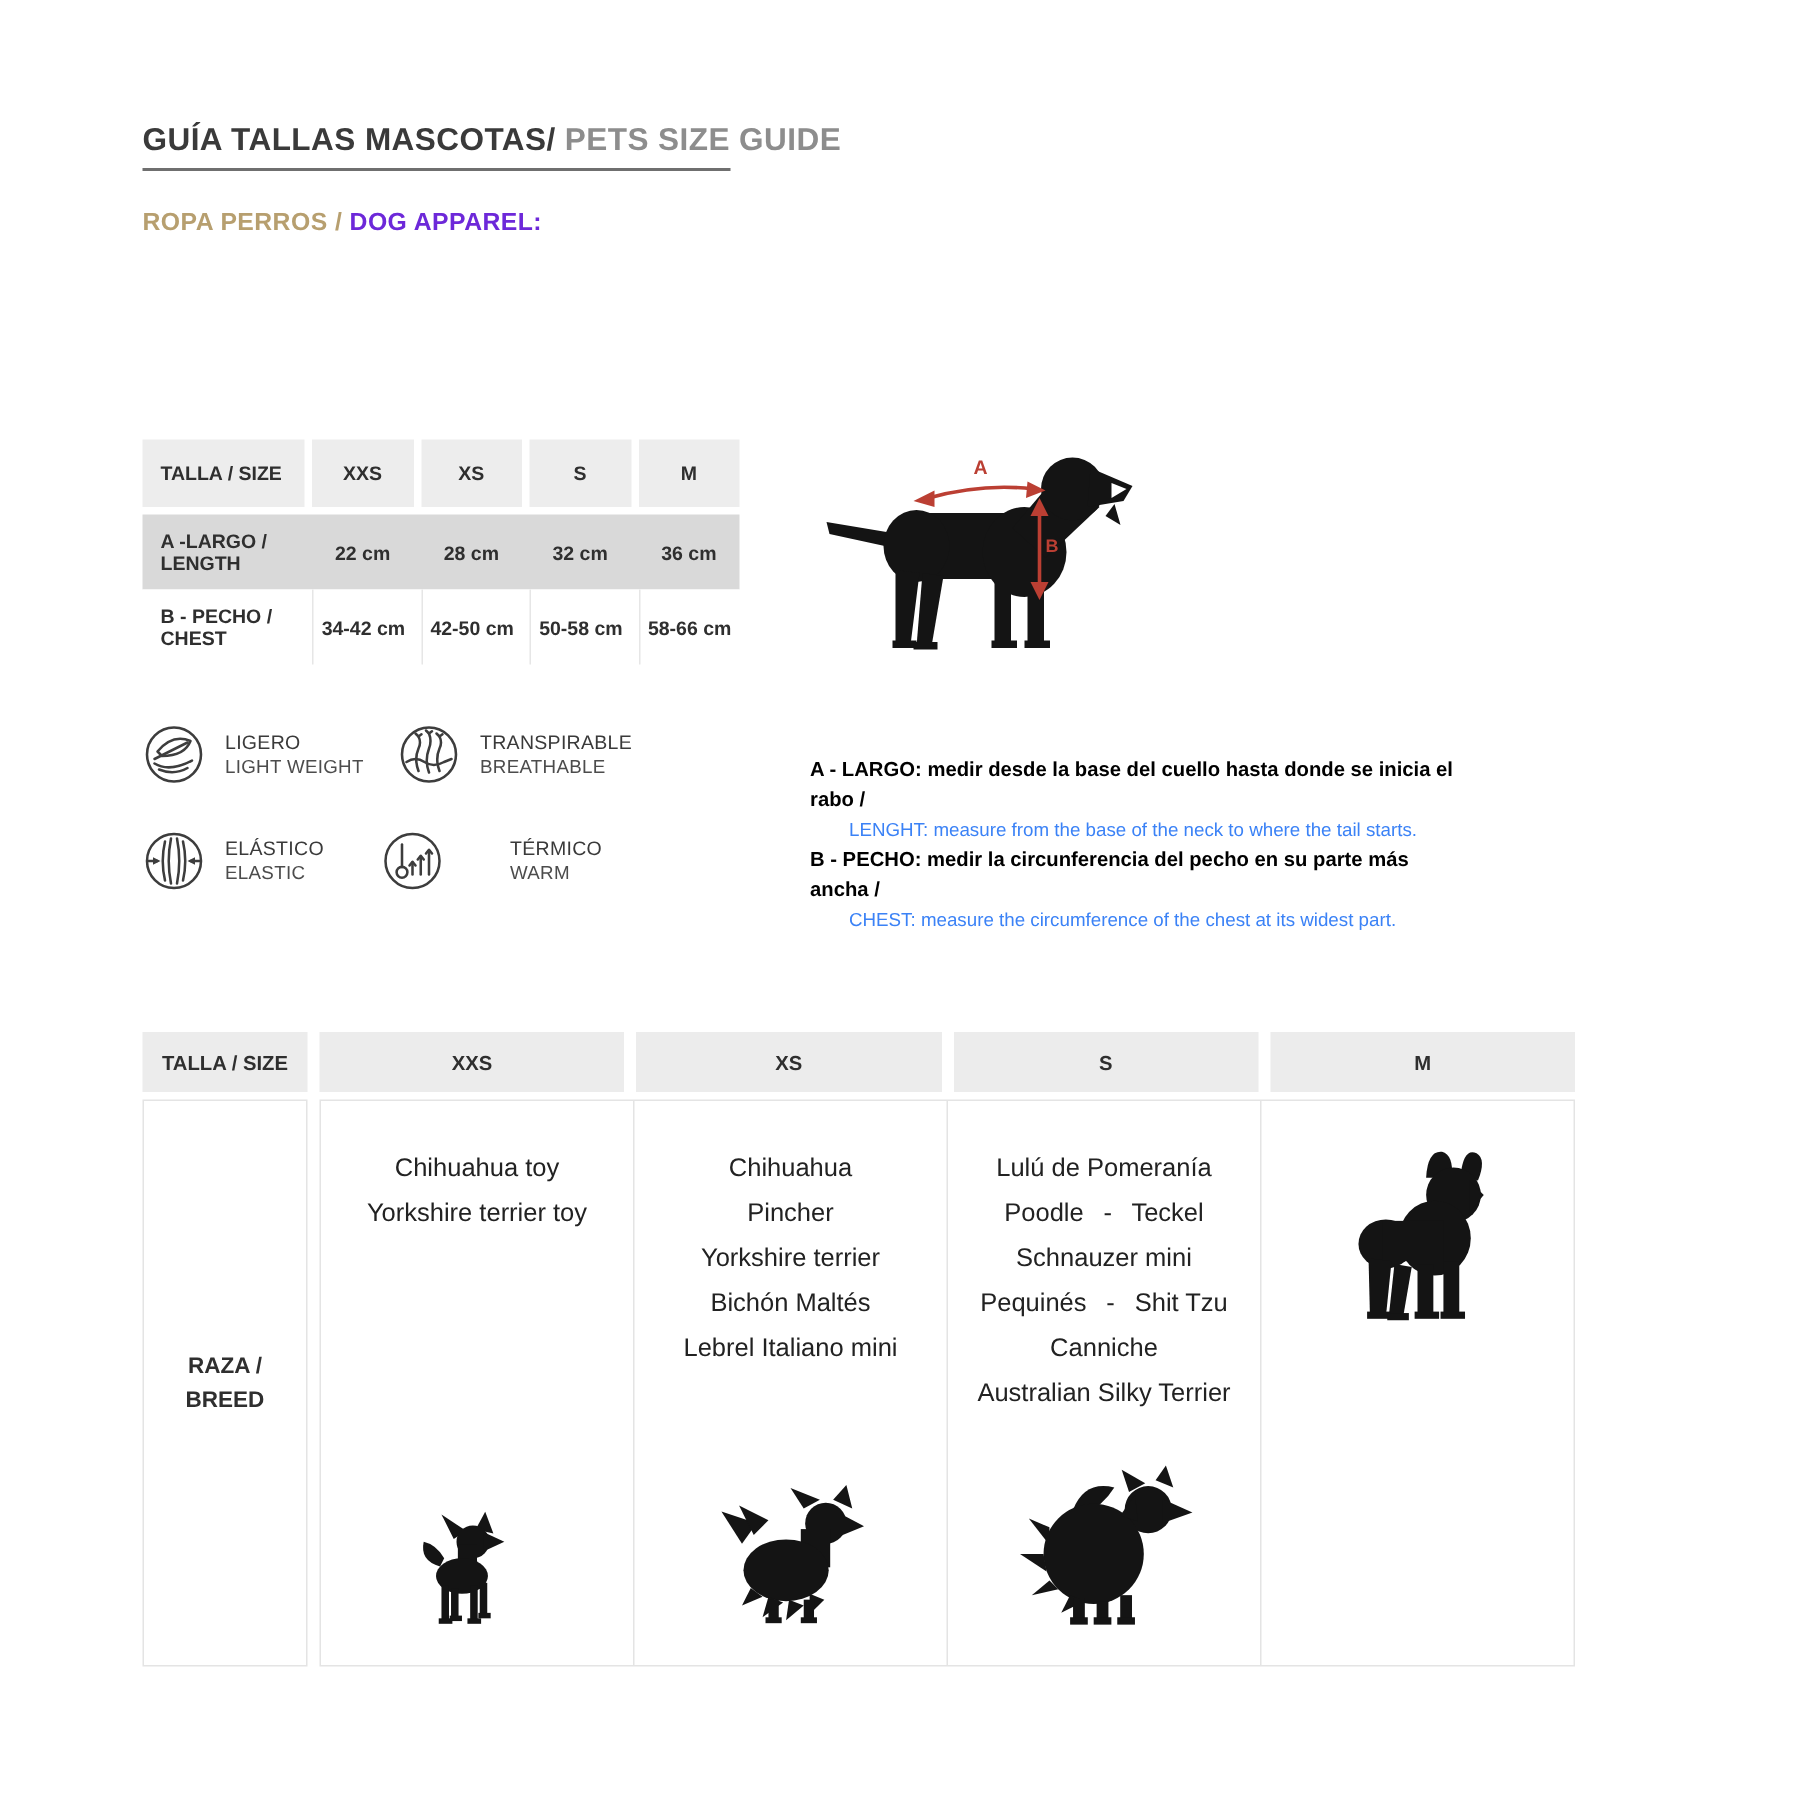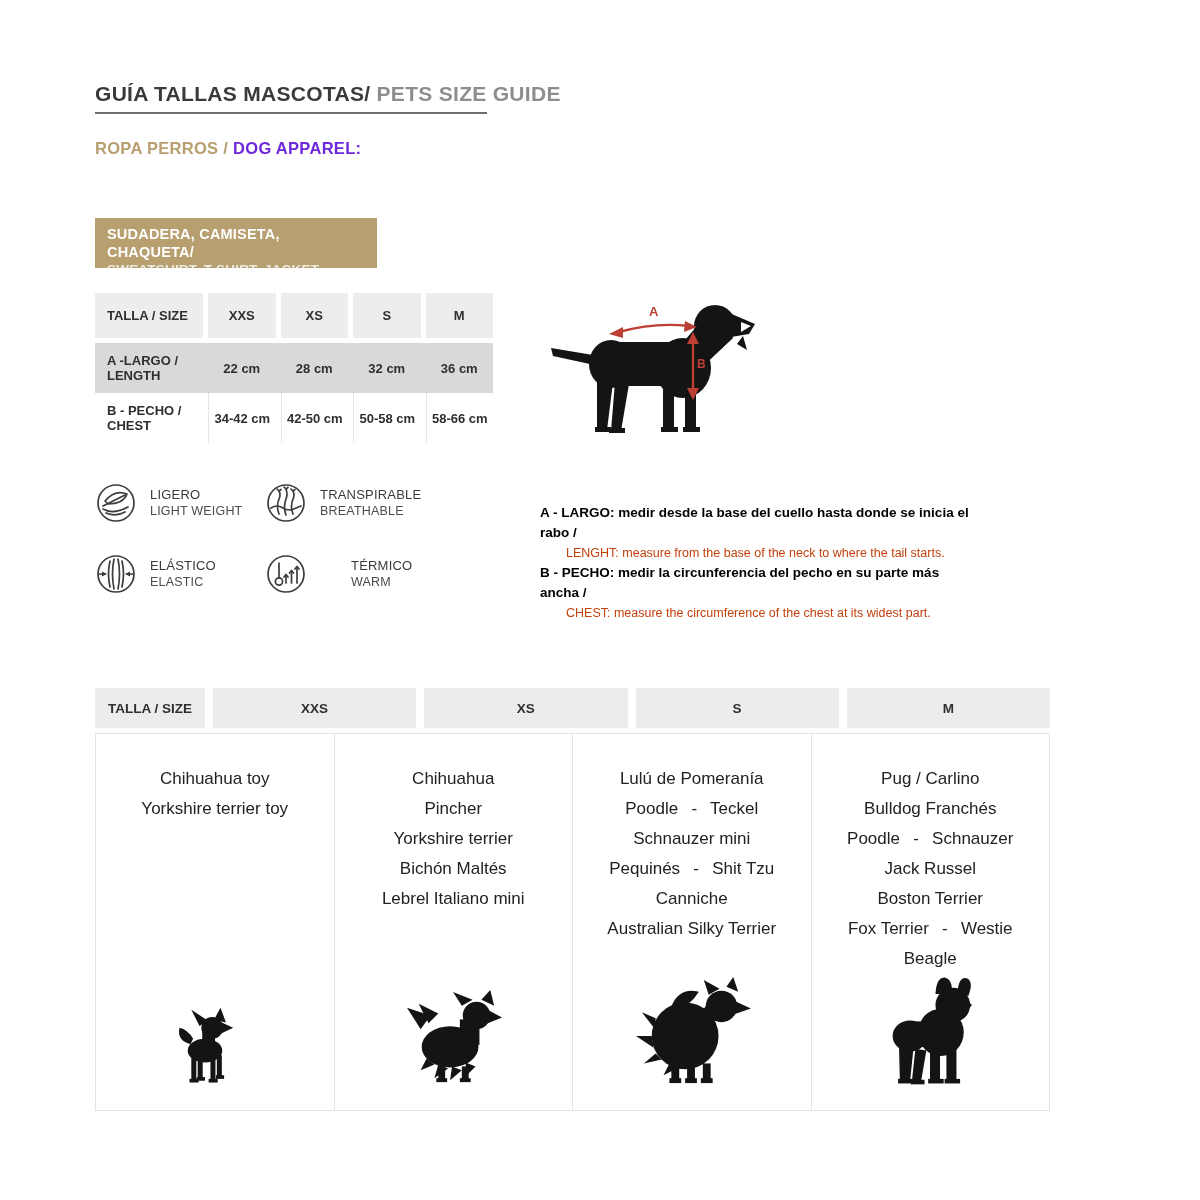--- a/index.html
+++ b/index.html
@@ -32,26 +32,26 @@
   .st-rowB .cv { border-left:1px solid #e6e6e6; }
   
   .diagram { position:absolute; left:545px; top:296px; }
   
   .feature { position:absolute; display:flex; align-items:center; gap:13px; }
   .feature .labels .es { font-size:13px; font-weight:normal; color:#3a3a3a; line-height:16px; letter-spacing:.2px; }
   .feature .labels .en { font-size:12.5px; color:#4c4c4c; line-height:16px; letter-spacing:.2px; }
   .f1 { left:95px; top:482px; }
   .f2 { left:265px; top:482px; }
   .f3 { left:95px; top:553px; }
-  .f4 { left:265px; top:553px;gap:44px; }
+  .f4 { left:254px; top:553px;gap:44px; }
   .ficon { stroke:#3d3d3d; fill:none; stroke-width:1.7; stroke-linecap:round; stroke-linejoin:round; }
   
   .notes { position:absolute; left:540px; top:503px; width:430px; }
   .note-es { font-size:13.5px; font-weight:bold; color:#000000; line-height:20px; }
-  .note-en { font-size:12.5px; color:#c2410c; line-height:20px; padding-left:26px; }
+  .note-en { font-size:12.5px; color:#3b82f6; line-height:20px; padding-left:26px; }
   
   .breed-table { position:absolute; left:95px; top:688px; width:955px; }
   .bt-header { display:flex; gap:8px; }
   .bt-header .cell { background:#ececec; height:40px; display:flex; align-items:center; justify-content:center; font-size:13.5px; font-weight:bold; color:#2f2f2f; }
   .bt-header .c0 { width:110px; }
   .bt-header .cv { flex:1; }
   .bt-body { display:flex; gap:8px; margin-top:5px; height:378px; }
   .bt-label { width:110px; border:1px solid #e4e4e4; display:flex; align-items:center; justify-content:center; text-align:center; font-size:15px; font-weight:bold; line-height:23px; color:#2f2f2f; white-space:pre-line; }
   .bt-grid { flex:1; display:flex; border:1px solid #e4e4e4; }
   .bt-col { flex:1; border-right:1px solid #e4e4e4; display:flex; flex-direction:column; align-items:center; justify-content:space-between; padding:30px 6px 22px; }
@@ -62,24 +62,20 @@
 </head>
 <body>
 
 <div class="page">
 
   <div class="title"><span class="t-es">GUÍA TALLAS MASCOTAS/</span><span class="t-en"> PETS SIZE GUIDE</span></div>
   <div class="title-underline"></div>
 
   <div class="subtitle"><span class="s-es">ROPA PERROS / </span><span class="s-en">DOG APPAREL:</span></div>
 
-  <div class="category-box">
-    <div class="l1">SUDADERA, CAMISETA, CHAQUETA/</div>
-    <div class="l2">SWEATSHIRT, T-SHIRT, JACKET</div>
-  </div>
 
   <div class="size-table">
     <div class="st-row st-header">
       <div class="cell c0">TALLA /  SIZE</div>
       <div class="cell cv">XXS</div>
       <div class="cell cv">XS</div>
       <div class="cell cv">S</div>
       <div class="cell cv">M</div>
     </div>
     <div class="st-row st-rowA">
@@ -208,20 +204,22 @@
 
   <div class="breed-table">
     <div class="bt-header">
       <div class="cell c0">TALLA /  SIZE</div>
       <div class="cell cv">XXS</div>
       <div class="cell cv">XS</div>
       <div class="cell cv">S</div>
       <div class="cell cv">M</div>
     </div>
     <div class="bt-body">
+      <div class="bt-label">RAZA /
+BREED</div>
       <div class="bt-grid">
 
         <div class="bt-col">
           <div class="breeds">
             <div>Chihuahua toy</div>
             <div>Yorkshire terrier toy</div>
           </div>
           <svg class="dogsvg" width="84" height="82" viewBox="0 0 90 90">
             <polygon points="28,22 19,4 37,16"></polygon>
             <polygon points="44,15 51,2 57,18"></polygon>
@@ -293,29 +291,20 @@
             <rect x="44" y="92" width="8" height="17"></rect>
             <rect x="60" y="94" width="8" height="15"></rect>
             <rect x="76" y="90" width="8" height="19"></rect>
             <rect x="42" y="105" width="12" height="5"></rect>
             <rect x="58" y="105" width="12" height="5"></rect>
             <rect x="74" y="105" width="12" height="5"></rect>
           </svg>
         </div>
 
         <div class="bt-col">
-          <div class="breeds">
-            <div>Pug / Carlino</div>
-            <div>Bulldog Franchés</div>
-            <div>Poodle  -  Schnauzer</div>
-            <div>Jack Russel</div>
-            <div>Boston Terrier</div>
-            <div>Fox Terrier  -  Westie</div>
-            <div>Beagle</div>
-          </div>
           <svg class="dogsvg" width="120" height="120" viewBox="0 0 120 125">
             <path d="M66,22 Q67,3 77,4 Q85,6 84,22 Z"></path>
             <path d="M90,20 Q92,1 101,5 Q108,9 102,24 Z"></path>
             <circle cx="85" cy="34" r="19"></circle>
             <polygon points="96,24 106,34 96,46"></polygon>
             <ellipse cx="72" cy="64" rx="25" ry="26"></ellipse>
             <ellipse cx="38" cy="68" rx="19" ry="17"></ellipse>
             <rect x="36" y="52" width="42" height="28"></rect>
             <rect x="78" y="80" width="11" height="39"></rect>
             <rect x="60" y="82" width="11" height="37"></rect>

